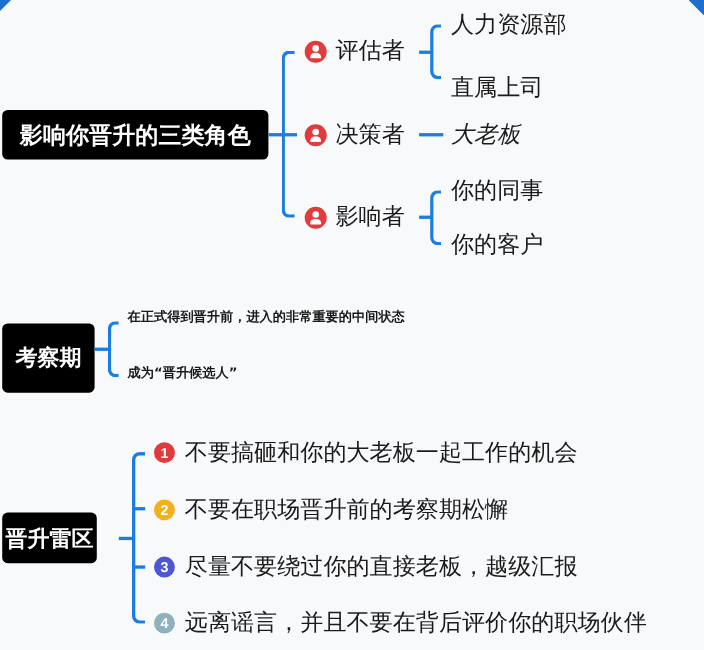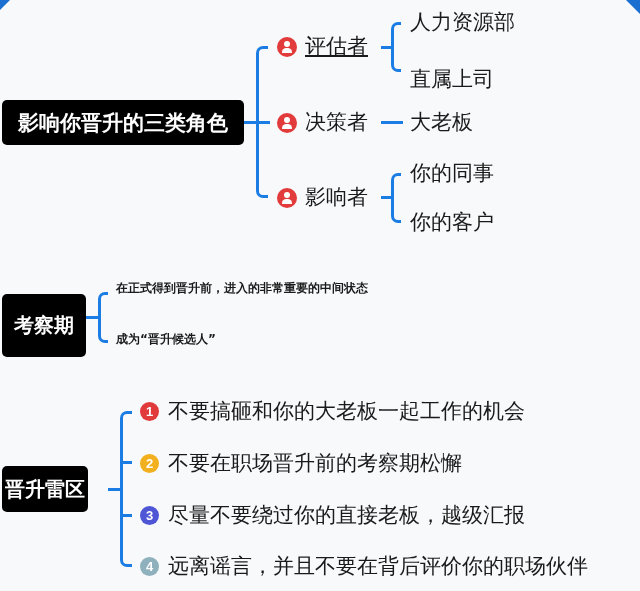--- a/index.html
+++ b/index.html
@@ -67,39 +67,39 @@
 <div class="corner tl"></div>
 <div class="corner tr"></div>
 
 <div class="topic" style="left:2px; top:100px; width:242px; height:45px; font-size:21px;">
   <span>影响你晋升的三类角色</span>
 </div>
 <div class="line" style="left:244px; top:121px; width:14px; height:3px;"></div>
 <div class="bracket" style="left:256px; top:46px; width:12px; height:152px;"></div>
 <div class="line" style="left:258px; top:121px; width:12px; height:3px;"></div>
 
-<div class="node" style="left:277px; top:36px;text-decoration:underline;">
+<div class="node" style="left:277px; top:36px;">
   <span class="person-icon"></span>
   <span>评估者</span>
 </div>
 <div class="line" style="left:381px; top:46px; width:12px; height:3px;"></div>
 <div class="bracket" style="left:391px; top:22px; width:10px; height:50px;"></div>
 <div class="node" style="left:410px; top:12px;">
   <span>人力资源部</span>
 </div>
 <div class="node" style="left:410px; top:69px;">
   <span>直属上司</span>
 </div>
 
 <div class="node" style="left:277px; top:112px;">
   <span class="person-icon"></span>
   <span>决策者</span>
 </div>
 <div class="line" style="left:381px; top:121px; width:22px; height:3px;"></div>
-<div class="node" style="left:410px; top:112px;">
+<div class="node" style="left:410px; top:112px;font-style:italic;">
   <span>大老板</span>
 </div>
 
 <div class="node" style="left:277px; top:187px;">
   <span class="person-icon"></span>
   <span>影响者</span>
 </div>
 <div class="line" style="left:381px; top:196px; width:12px; height:3px;"></div>
 <div class="bracket" style="left:391px; top:173px; width:10px; height:50px;"></div>
 <div class="node" style="left:410px; top:163px;">

